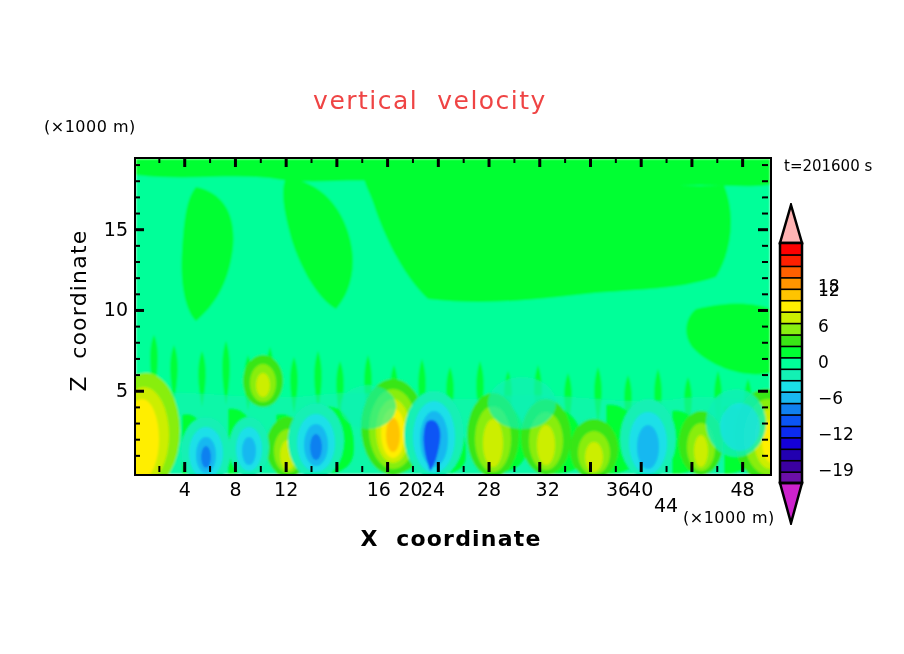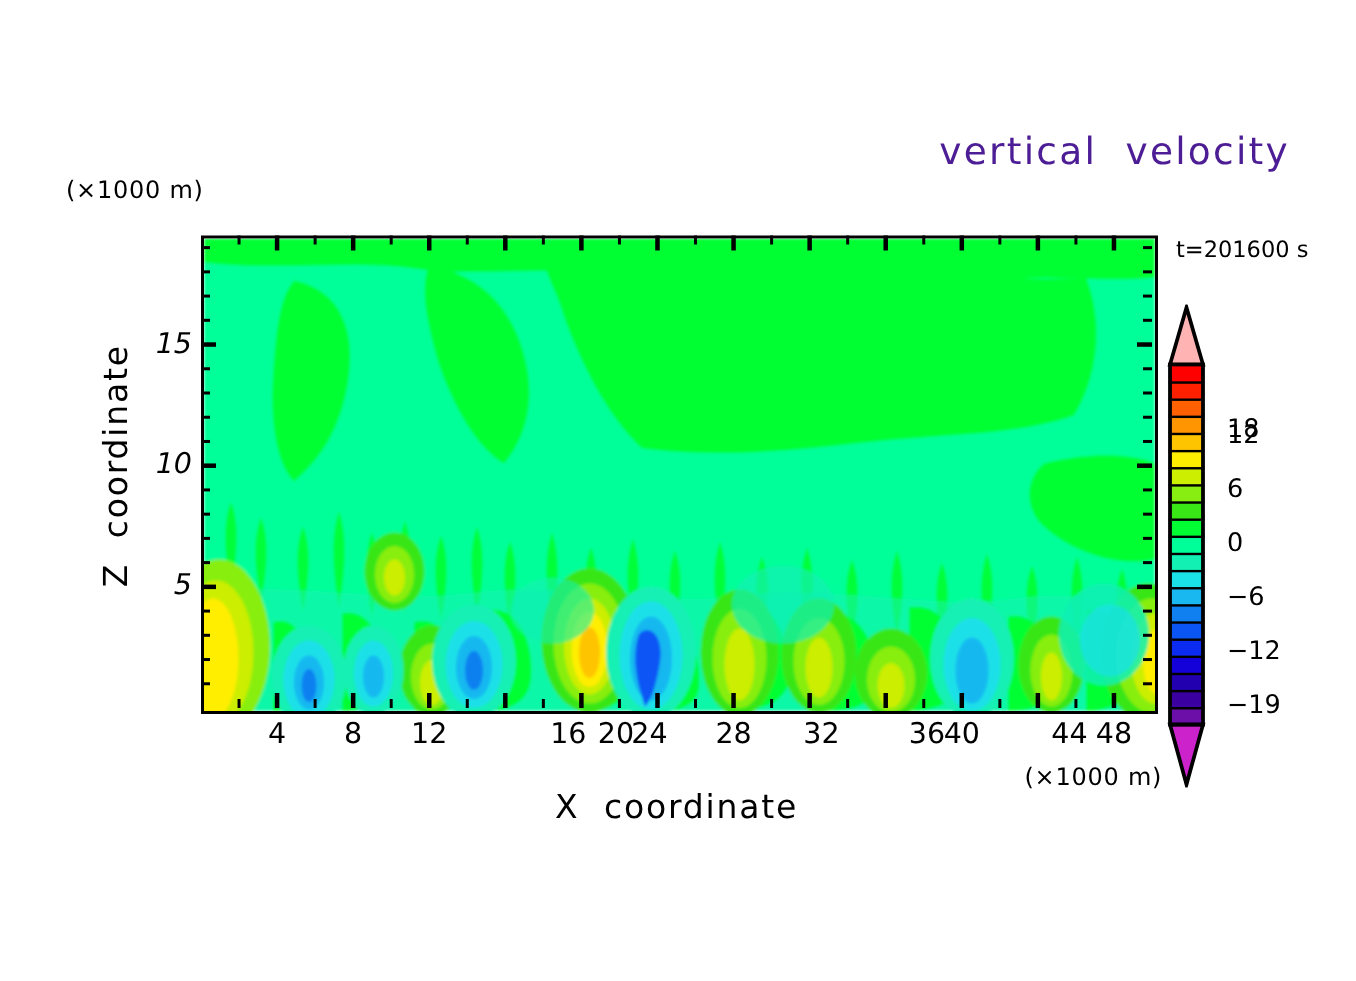--- a/index.html
+++ b/index.html
@@ -14,24 +14,24 @@
     overflow: hidden;
     font-family: "DejaVu Sans", sans-serif;
     color: #000000;
   }
   .abs { position: absolute; }
 
   
   #plot-title {
     left: 0; top: 86px;
     width: 860px;
-    text-align: right;
+    text-align: center;
     font-size: 25px;
     letter-spacing: 1.5px;
-    color: #4c1d95;
+    color: #ef4444;
     white-space: pre;
   }
 
   
   #z-units {
     left: 44px; top: 117px;
     font-size: 16px;
     letter-spacing: 0.5px;
     white-space: pre;
   }
@@ -43,20 +43,21 @@
   }
 
   
   #x-axis-title {
     left: 134px; top: 526px;
     width: 634px;
     text-align: center;
     font-size: 22px;
     letter-spacing: 1.2px;
     white-space: pre;
+    font-weight: bold;
   }
   #y-axis-title {
     left: -22px; top: 298px;
     width: 200px;
     text-align: center;
     font-size: 22px;
     letter-spacing: 1.2px;
     transform: rotate(-90deg);
     transform-origin: center center;
     white-space: pre;
@@ -80,21 +81,21 @@
   }
 
   
   .tick-label {
     position: absolute;
     font-size: 19px;
     white-space: pre;
     text-align: center;
   }
   .xtick { top: 478px; width: 40px; }
-  .ytick { left: 94px; width: 34px; text-align: right; font-style: italic; }
+  .ytick { left: 94px; width: 34px; text-align: right; }
 
   
   #tick-overlay { left: 0; top: 0; width: 904px; height: 654px; pointer-events: none; }
 
   
   #colorbar-wrap {
     left: 776px; top: 203px;
     width: 40px; height: 322px;
   }
   .cbar-label {
@@ -397,21 +398,21 @@
     <div class="tick-label xtick" style="left: 164.72px;">4</div>
     <div class="tick-label xtick" style="left: 215.44px;">8</div>
     <div class="tick-label xtick" style="left: 266.16px;">12</div>
     <div class="tick-label xtick" style="left: 316.88px; margin-left: 42px;">16</div>
     <div class="tick-label xtick" style="left: 367.6px; margin-left: 23px;">20</div>
     <div class="tick-label xtick" style="left: 413px;">24</div>
     <div class="tick-label xtick" style="left: 469.04px;">28</div>
     <div class="tick-label xtick" style="left: 519.76px; text-align: right;">32</div>
     <div class="tick-label xtick" style="left: 598px;">36</div>
     <div class="tick-label xtick" style="left: 621.2px;">40</div>
-    <div class="tick-label xtick" style="left: 693px;">44</div>
+    <div class="tick-label xtick" style="left: 646px; margin-top: 16px;">44</div>
     <div class="tick-label xtick" style="left: 722.64px;">48</div>
   </div>
 <div class="abs" id="ytick-labels">
     <div class="tick-label ytick" style="top: 379.231px;">5</div>
     <div class="tick-label ytick" style="top: 298.462px;">10</div>
     <div class="tick-label ytick" style="top: 217.692px;">15</div>
   </div>
 
 <div class="abs" id="x-units">(×1000 m)</div>
 <div class="abs" id="x-axis-title">X  coordinate</div>

